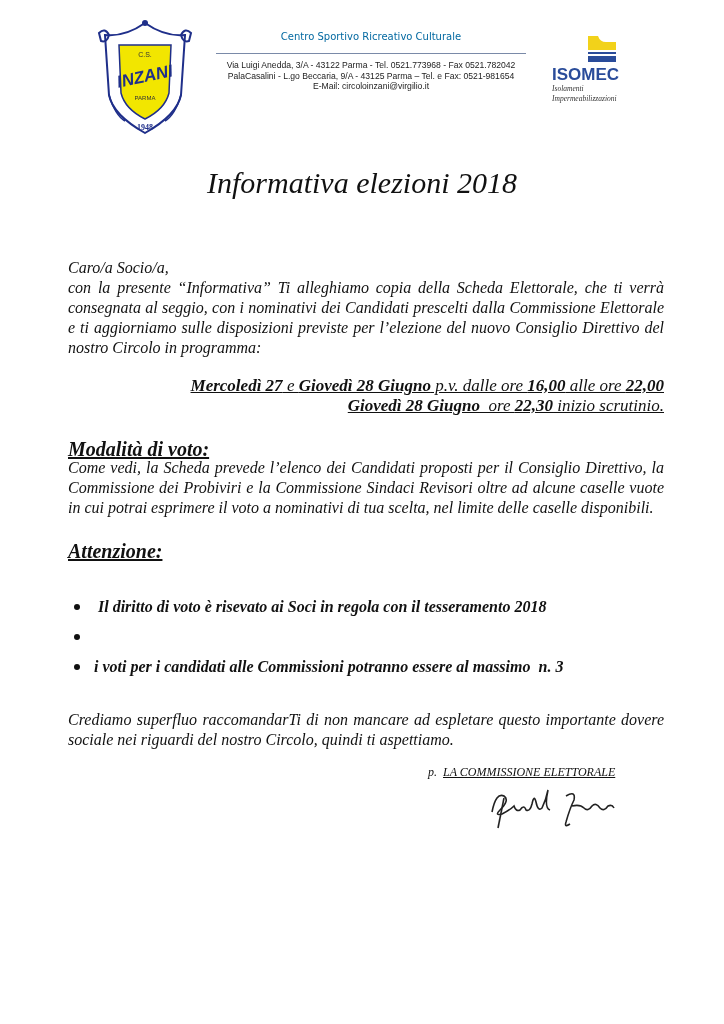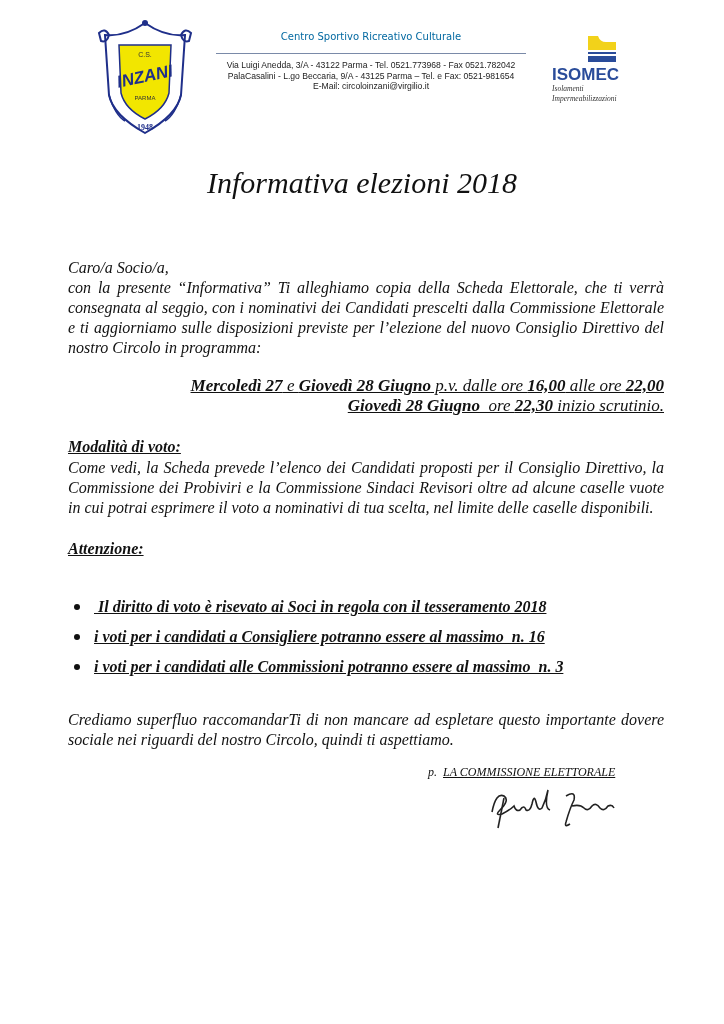--- a/index.html
+++ b/index.html
@@ -21,29 +21,29 @@
 
   
   .title { left: 0; top: 166px; width: 724px; text-align: center; font-style: italic; font-size: 30px; color: #111; }
 
   
   .body-text { left: 68px; width: 596px; font-style: italic; font-size: 16px; line-height: 20px; text-align: justify; }
   .salutation { top: 258px; }
   .intro { top: 278px; }
   .schedule { left: 68px; top: 376px; width: 596px; text-align: right; font-style: italic; font-size: 17px; line-height: 20px; text-decoration: underline; }
   .schedule b { font-weight: bold; }
-  .section-h { left: 68px; font-style: italic; font-weight: bold; font-size: 16px; text-decoration: underline; }
+  .section-h { left: 68px; font-style: italic; font-weight: bold; font-size: 20px; text-decoration: underline; }
   .modalita-h { top: 438px; }
   .modalita-t { top: 458px; }
   .attenzione-h { top: 540px; }
 
   .bullets { left: 74px; top: 596px; width: 590px; }
   .bullet { position: relative; height: 30px; font-style: italic; font-weight: bold; font-size: 16px; line-height: 22px; }
   .bullet .dot { position: absolute; left: 0; top: 8px; width: 6px; height: 6px; border-radius: 50%; background: #111; }
-  .bullet .txt { position: absolute; left: 20px; top: 0; text-decoration: underline; white-space: nowrap; }
+  .bullet .txt { position: absolute; left: 20px; top: 0; white-space: nowrap; }
 
   .closing { top: 710px; }
   .signoff { left: 428px; top: 765px; font-style: italic; font-size: 12px; }
   .signoff .p { margin-right: 6px; }
   .signoff .who { text-decoration: underline; }
   .signature { left: 484px; top: 782px; width: 150px; height: 50px; }
 </style>
 </head>
 <body>
 
@@ -102,21 +102,20 @@
 <div class="abs body-text modalita-t">Come vedi, la Scheda prevede l’elenco dei Candidati proposti per il Consiglio Direttivo, la Commissione dei Probiviri e la Commissione Sindaci Revisori oltre ad alcune caselle vuote in cui potrai esprimere il voto a nominativi di tua scelta, nel limite delle caselle disponibili.</div>
 
 <div class="abs section-h attenzione-h">Attenzione:</div>
 <div class="abs bullets">
   <div class="bullet">
     <span class="dot"></span>
     <span class="txt" style="white-space:pre"> Il diritto di voto è risevato ai Soci in regola con il tesseramento 2018</span>
   </div>
   <div class="bullet">
     <span class="dot"></span>
-    <span class="txt" style="white-space:pre">i voti per i candidati a Consigliere potranno essere al massimo  n. 16</span>
   </div>
   <div class="bullet">
     <span class="dot"></span>
     <span class="txt" style="white-space:pre">i voti per i candidati alle Commissioni potranno essere al massimo  n. 3</span>
   </div>
 </div>
 
 <div class="abs body-text closing">Crediamo superfluo raccomandarTi di non mancare ad espletare questo importante dovere sociale nei riguardi del nostro Circolo, quindi ti aspettiamo.</div>
 
 <div class="abs signoff">

